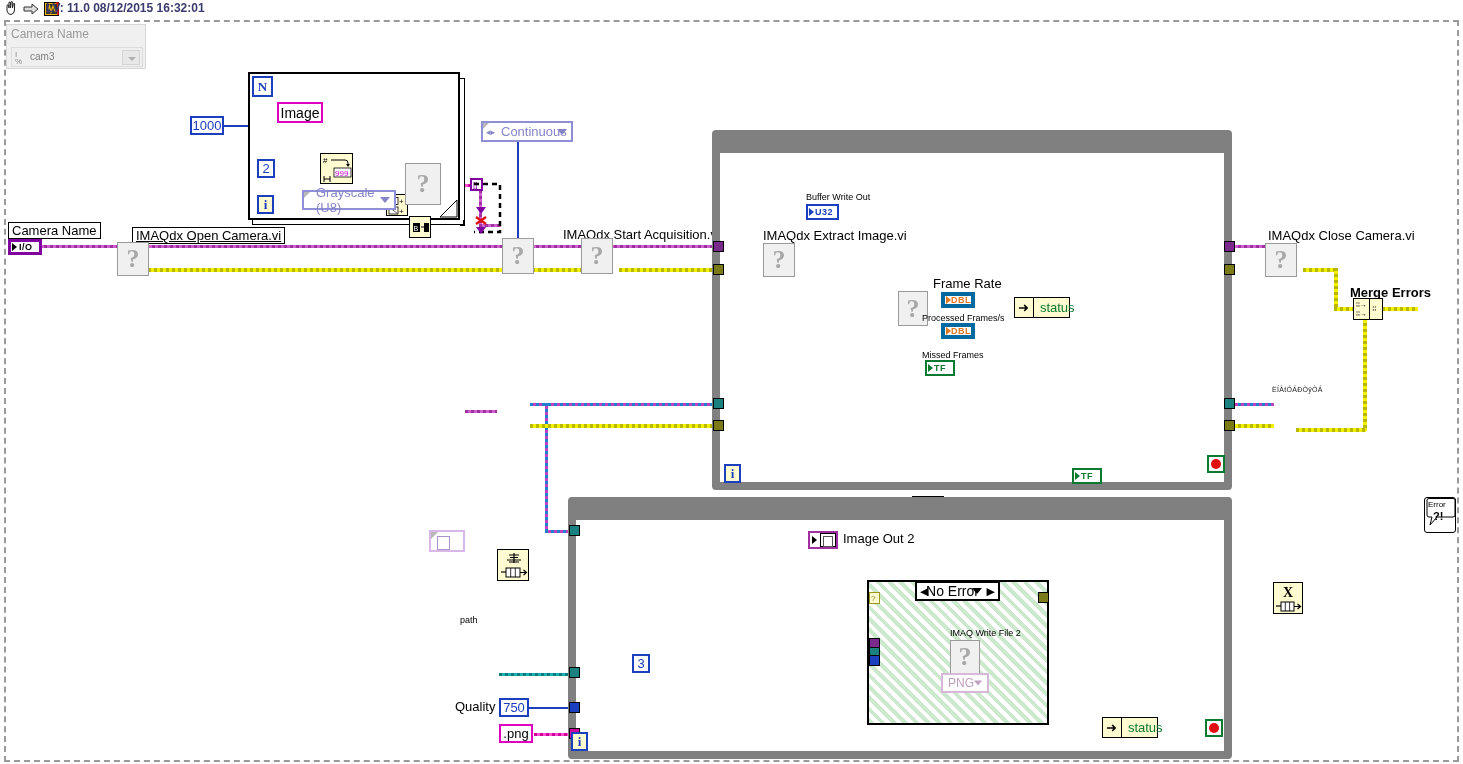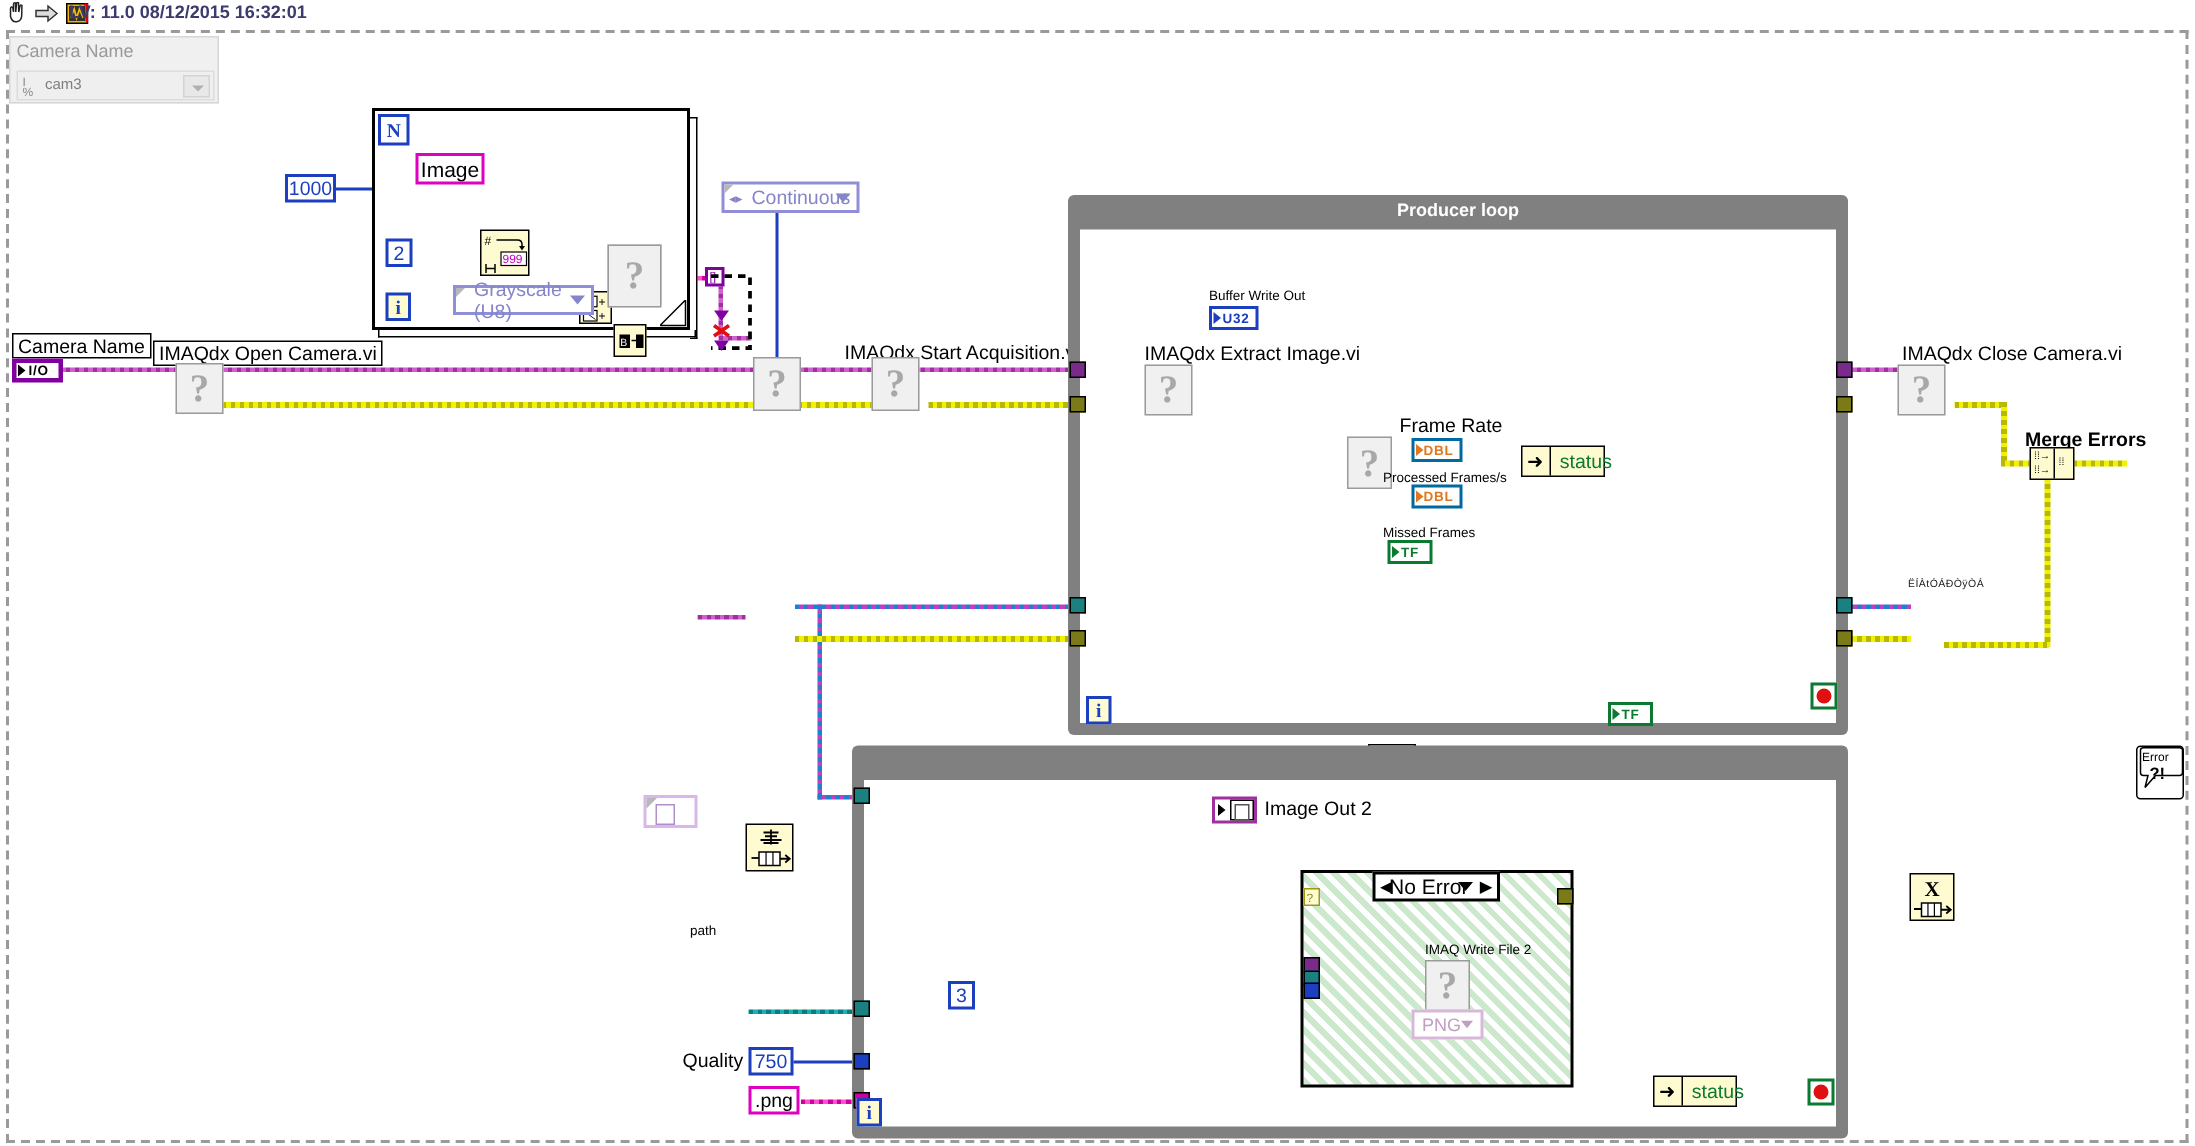--- a/index.html
+++ b/index.html
@@ -63,21 +63,21 @@
 
   
   .forloop { border:2px solid #000; background:#fff; }
   .casestruct { border:2px solid #000; background:repeating-linear-gradient(45deg,#cde9cd 0 4px,#ffffff 4px 8px); }
 
   
   .const-num { background:#fff; border:2px solid #1b3fbe; color:#1b3fbe; font-size:13px;
      display:flex; align-items:center; justify-content:center; padding:0 3px;}
   .const-str { background:#fff; border:2px solid #e000c0; color:#000; font-size:13px;
      display:flex; align-items:center; justify-content:center; padding:0 3px;}
-  .ind-dbl { background:#fff; border:2px solid #0369a1; color:#e07820; font-size:9px; font-weight:bold;
+  .ind-dbl { background:#fff; border:4px solid #0369a1; color:#e07820; font-size:9px; font-weight:bold;
      display:flex; align-items:center; padding-left:6px; letter-spacing:.5px;}
   .ind-dbl:before{content:""; position:absolute; left:1px; top:50%; transform:translateY(-50%);
      border-top:4px solid transparent; border-bottom:4px solid transparent; border-left:5px solid #e07820;}
   .ind-u32 { background:#fff; border:2px solid #1b3fbe; color:#1b3fbe; font-size:9px; font-weight:bold;
      display:flex; align-items:center; padding-left:7px; letter-spacing:.5px;}
   .ind-u32:before{content:""; position:absolute; left:1px; top:50%; transform:translateY(-50%);
      border-top:4px solid transparent; border-bottom:4px solid transparent; border-left:5px solid #1b3fbe;}
   .ind-tf { background:#fff; border:2px solid #0a7a30; color:#0a7a30; font-size:9px; font-weight:bold;
      display:flex; align-items:center; padding-left:7px; letter-spacing:.5px;}
   .ind-tf:before{content:""; position:absolute; left:1px; top:50%; transform:translateY(-50%);
@@ -277,21 +277,21 @@
 <div class="wire w-blue-v abs" style="left:606px; top:645px; width:2px; height:96px; background:#1b3fbe;"></div>
 <div class="wire w-blue abs" style="left:606px; top:645px; width:52px; height:2px;"></div>
 
 <div class="wire w-img abs" style="left:880px; top:643px; width:70px; height:3px;"></div>
 <div class="wire w-teal abs" style="left:880px; top:652px; width:70px; height:3px;"></div>
 <div class="wire w-blue abs" style="left:880px; top:660px; width:70px; height:2px;"></div>
 
 <div class="abs labelbox" style="left:8px; top:222px;">Camera Name</div>
 <div class="abs term-io" style="left:8px; top:239px; width:34px; height:16px;">I/O</div>
 
-<div class="abs labelbox" style="left:102px; top:227px;">IMAQdx Open Camera.vi</div>
+<div class="abs labelbox" style="left:132px; top:227px;text-decoration:underline;">IMAQdx Open Camera.vi</div>
 <div class="abs vi" style="left:117px; top:242px; width:32px; height:34px;">?</div>
 
 <div class="abs forloop" style="left:248px; top:72px; width:212px; height:148px;"></div>
 <div class="abs" style="left:460px; top:78px; width:5px; height:148px; border:1px solid #000; border-left:none; background:#fff;"></div>
 <div class="abs" style="left:252px; top:220px; width:212px; height:5px; border:1px solid #000; border-top:none; background:#fff;"></div>
 <div class="abs nterm" style="left:252px; top:76px; width:21px; height:21px;">N</div>
 <div class="abs" style="left:440px; top:200px; width:18px; height:18px;">
   <svg width="18" height="18" viewBox="0 0 18 18">
       <path d="M0 17 L17 17 L17 0 Z" fill="none" stroke="#000" stroke-width="1"></path>
     </svg>
@@ -363,21 +363,20 @@
   <span class="lar">◂▸</span>
   <span style="padding-left:6px;">Continuous</span>
   <span class="arw"></span>
 </div>
 
 <div class="abs vi" style="left:502px; top:238px; width:32px; height:36px;">?</div>
 <div class="abs labelbox" style="left:560px; top:227px; border:none;">IMAQdx Start Acquisition.vi</div>
 <div class="abs vi" style="left:581px; top:238px; width:32px; height:36px;">?</div>
 
 <div class="abs loopframe" style="left:712px; top:130px; width:520px; height:360px; border-radius:4px;">
-  <div class="looptitle">Producer loop</div>
   <div class="inner" style="left:8px; top:23px; right:8px; bottom:8px; width:504px; height:329px;"></div>
 </div>
 
 <div class="tunnel img" style="left:713px; top:241px;"></div>
 <div class="tunnel" style="left:713px; top:264px;"></div>
 <div class="tunnel img" style="left:1224px; top:241px;"></div>
 <div class="tunnel" style="left:1224px; top:264px;"></div>
 <div class="tunnel teal" style="left:713px; top:398px;"></div>
 <div class="tunnel" style="left:713px; top:420px;"></div>
 <div class="tunnel teal" style="left:1224px; top:398px;"></div>

